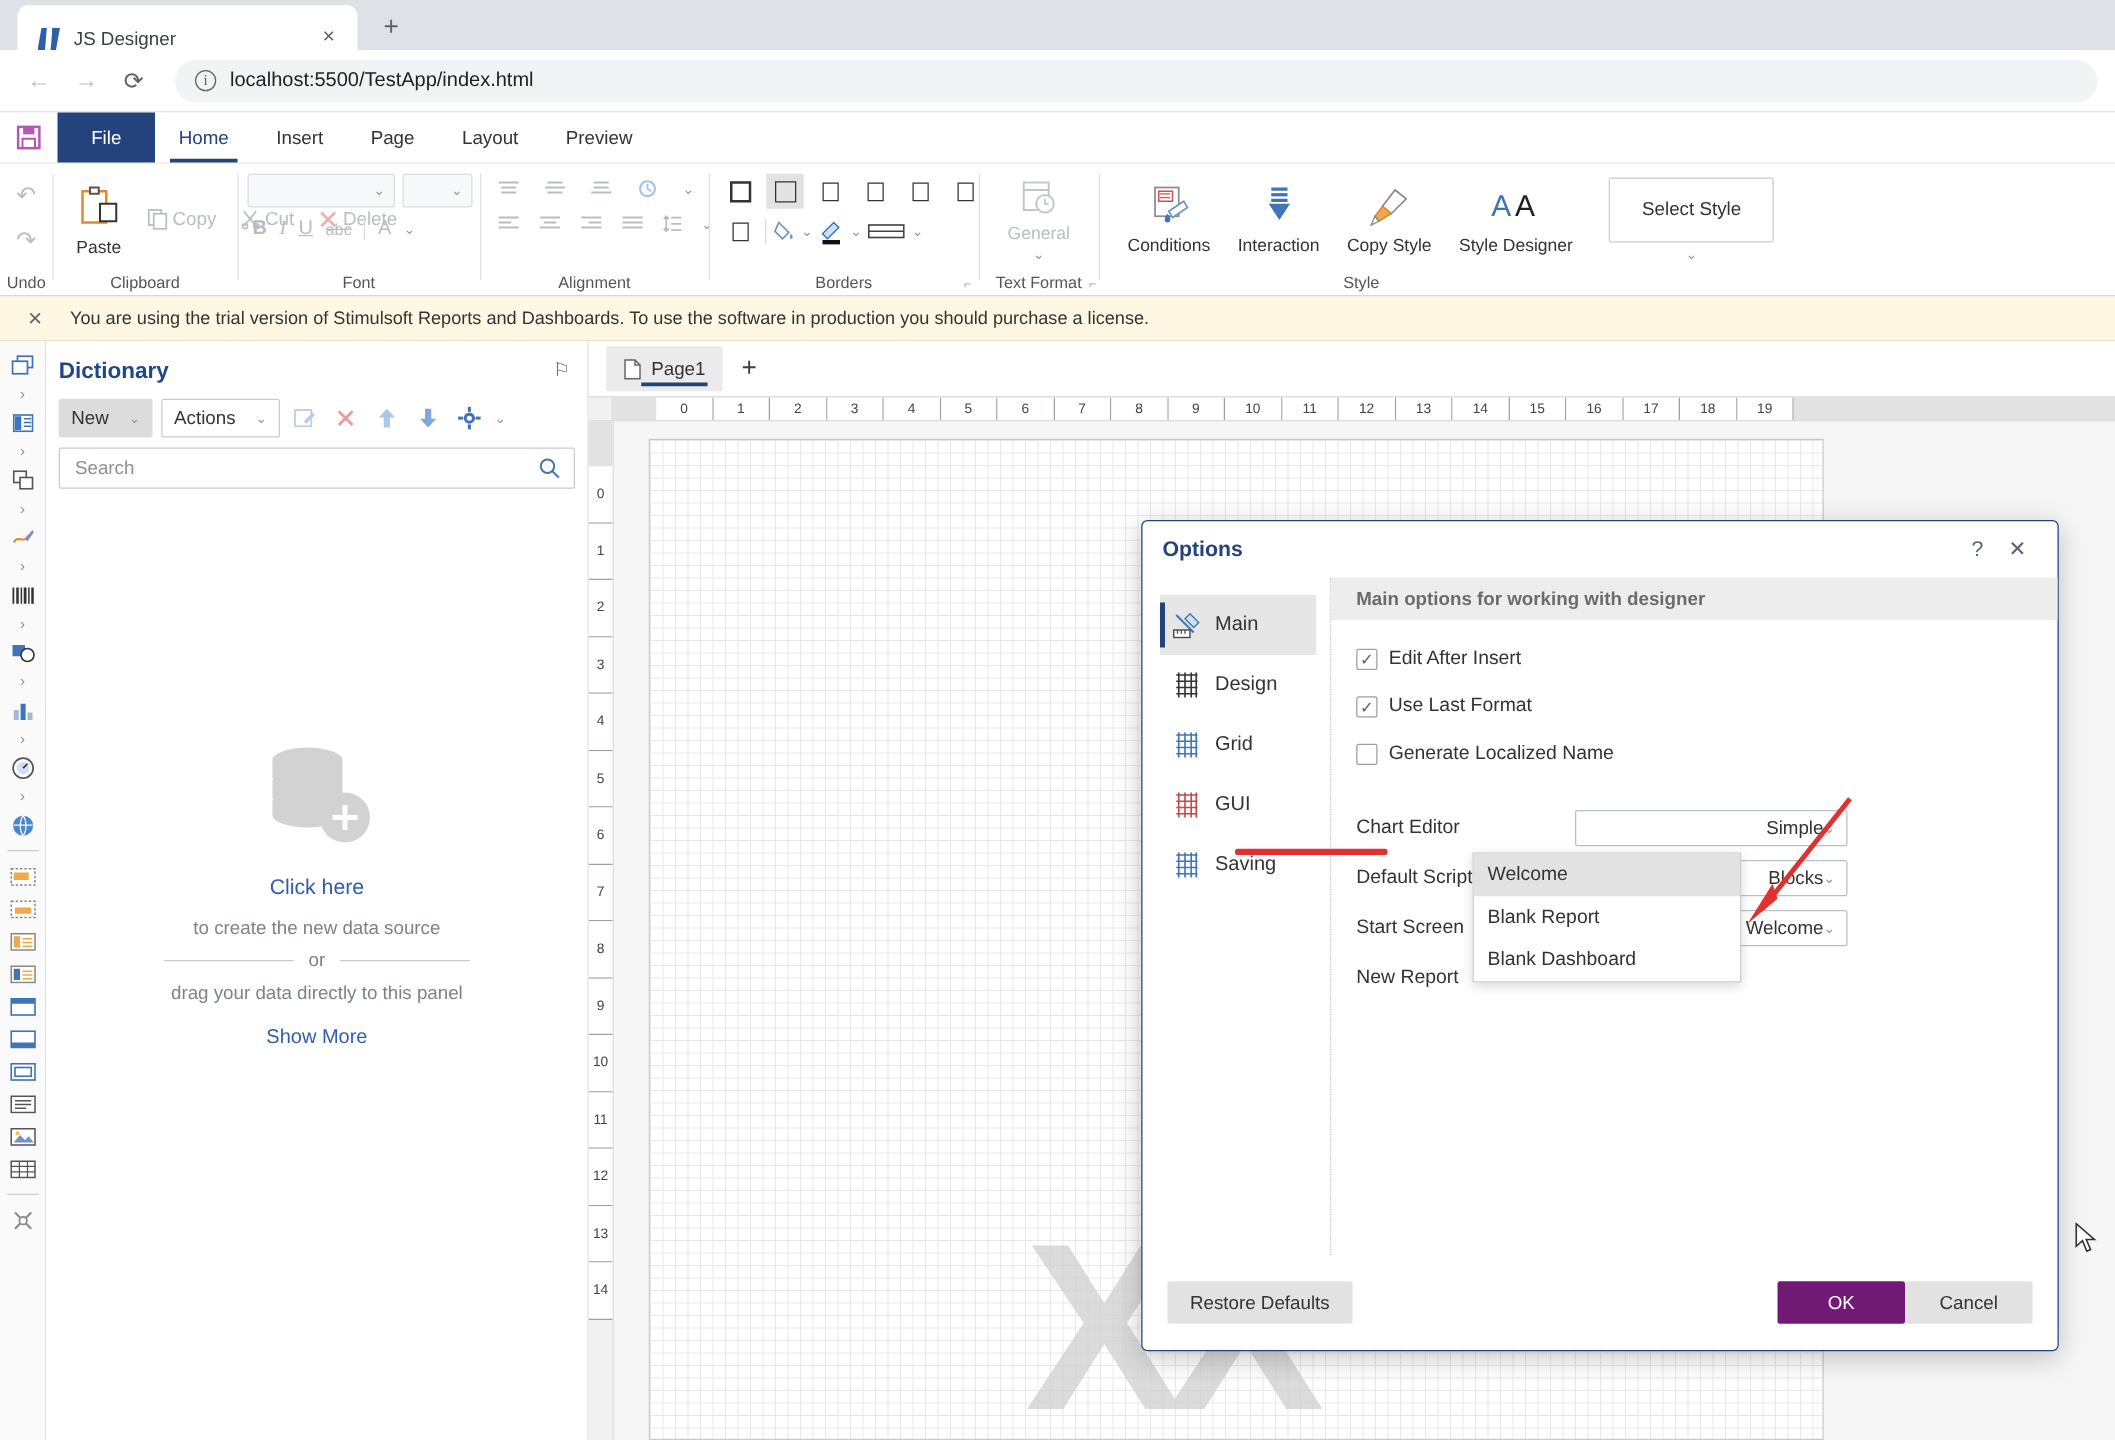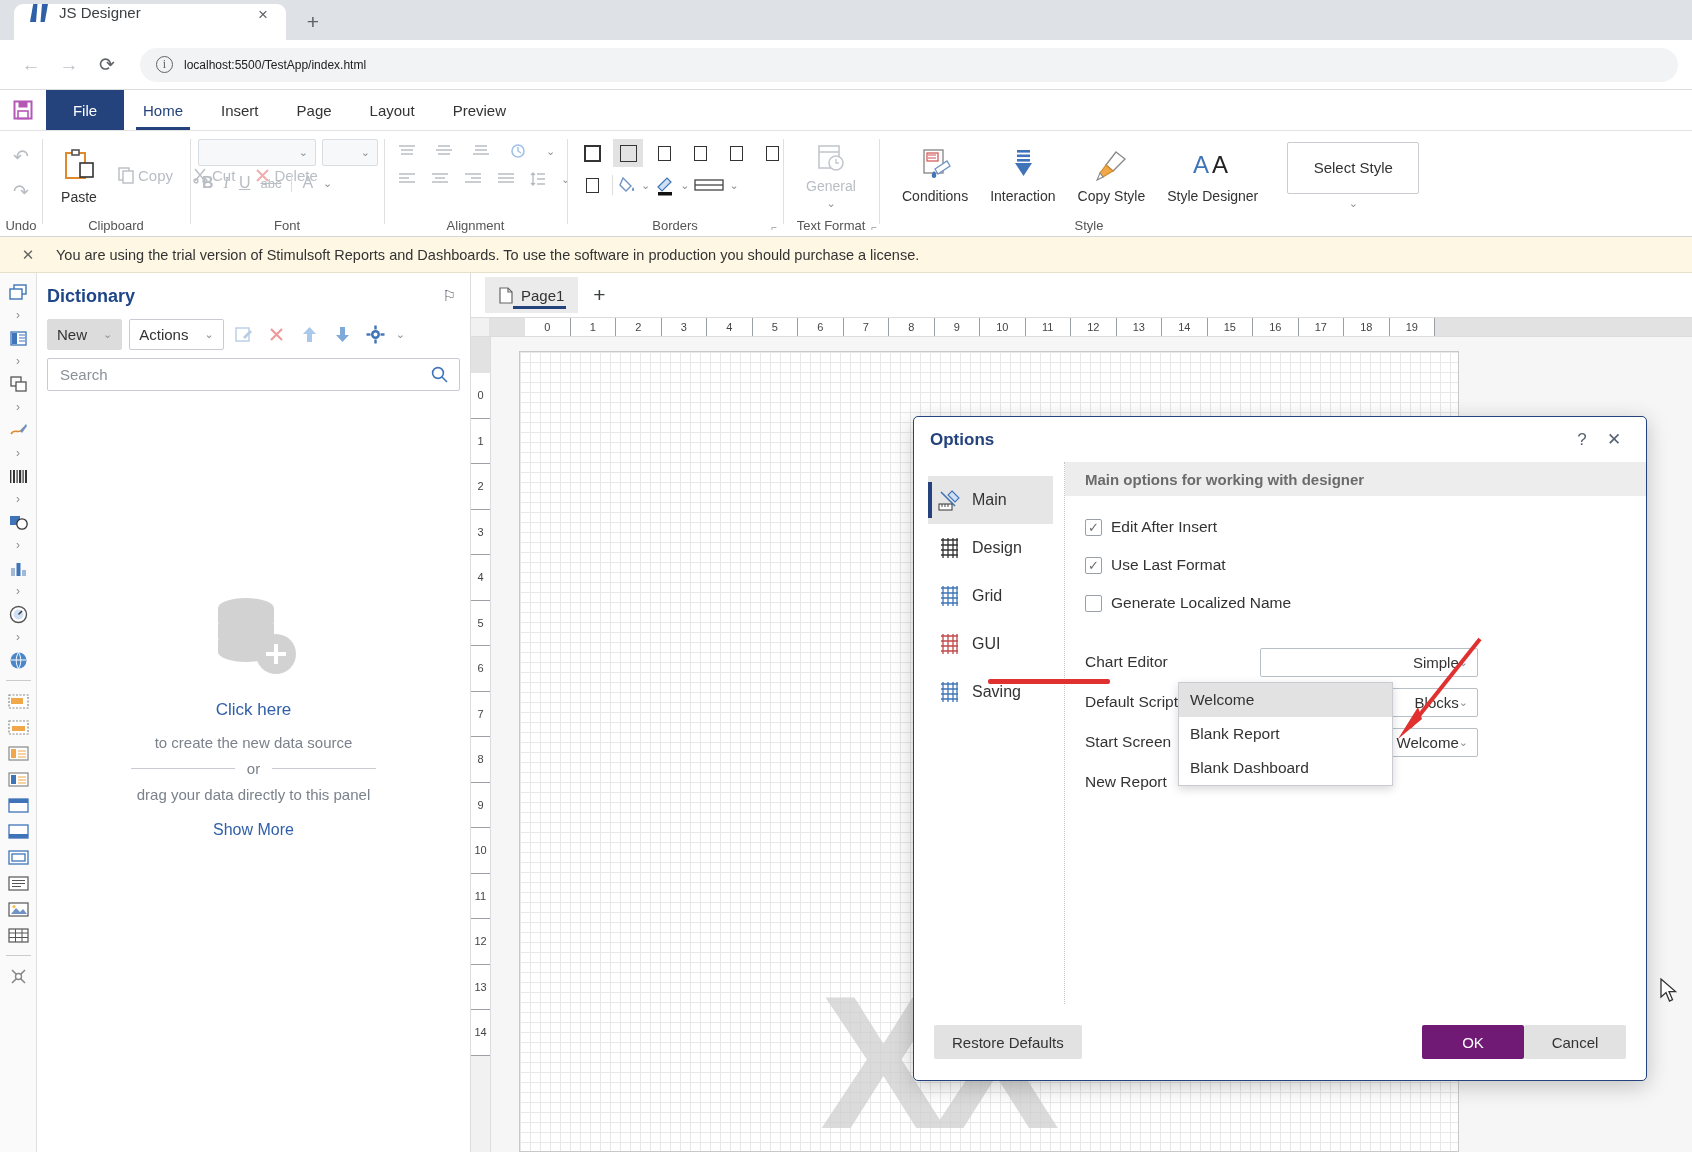--- a/index.html
+++ b/index.html
@@ -11,21 +11,21 @@
     position:relative;
   }
 
   
   .browser-tabstrip{
     height:40px; background:#dee1e6; display:flex; align-items:flex-end;
     padding-left:14px; position:relative;
   }
   .tab{
     height:36px; background:#fff; border-radius:9px 9px 0 0;
-    display:flex; align-items:flex-start; gap:11px; padding:0 12px 0 16px;
+    display:flex; align-items:flex-end; gap:11px; padding:0 12px 0 16px;
     min-width:272px; position:relative;
   }
   .tab-favicon{ width:18px;height:18px; position:relative; flex:0 0 auto;}
   .tab-favicon .fi{
     position:absolute; inset:0; background:#2f5fa8;
     clip-path: polygon(18% 0, 100% 0, 82% 100%, 0 100%);
   }
   .tab-favicon .fi2{
     position:absolute; left:6px; top:0; width:6px; height:100%; background:#fff;
     clip-path: polygon(25% 0, 100% 0, 75% 100%, 0 100%);
@@ -45,21 +45,21 @@
   .nav-btn.disabled{ color:#bdc1c6; }
   .omnibox{
     flex:1 1 auto; height:34px; background:#f1f3f4; border-radius:18px;
     display:flex; align-items:center; gap:11px; padding:0 16px; margin-left:12px;
   }
   .omnibox .info-ico{
     width:17px;height:17px;border:1.4px solid #5f6368;border-radius:50%;
     display:flex;align-items:center;justify-content:center;
     font-size:12px;color:#5f6368; font-family:"Liberation Serif", serif; flex:0 0 auto;
   }
-  .omnibox .url{ font-size:12px;color:#202124;}
+  .omnibox .url{ font-size:16px;color:#202124;}
 
   
   .ribbon-tabs{
     height:41px; background:#fff; display:flex; align-items:stretch;
     border-bottom:1px solid #e3e3e3;
   }
   .save-ico{ width:46px; display:flex;align-items:center;justify-content:center;}
   .tab-file{
     background:#24427c; color:#fff; width:78px;
     display:flex;align-items:center;justify-content:center; font-size:15px;

